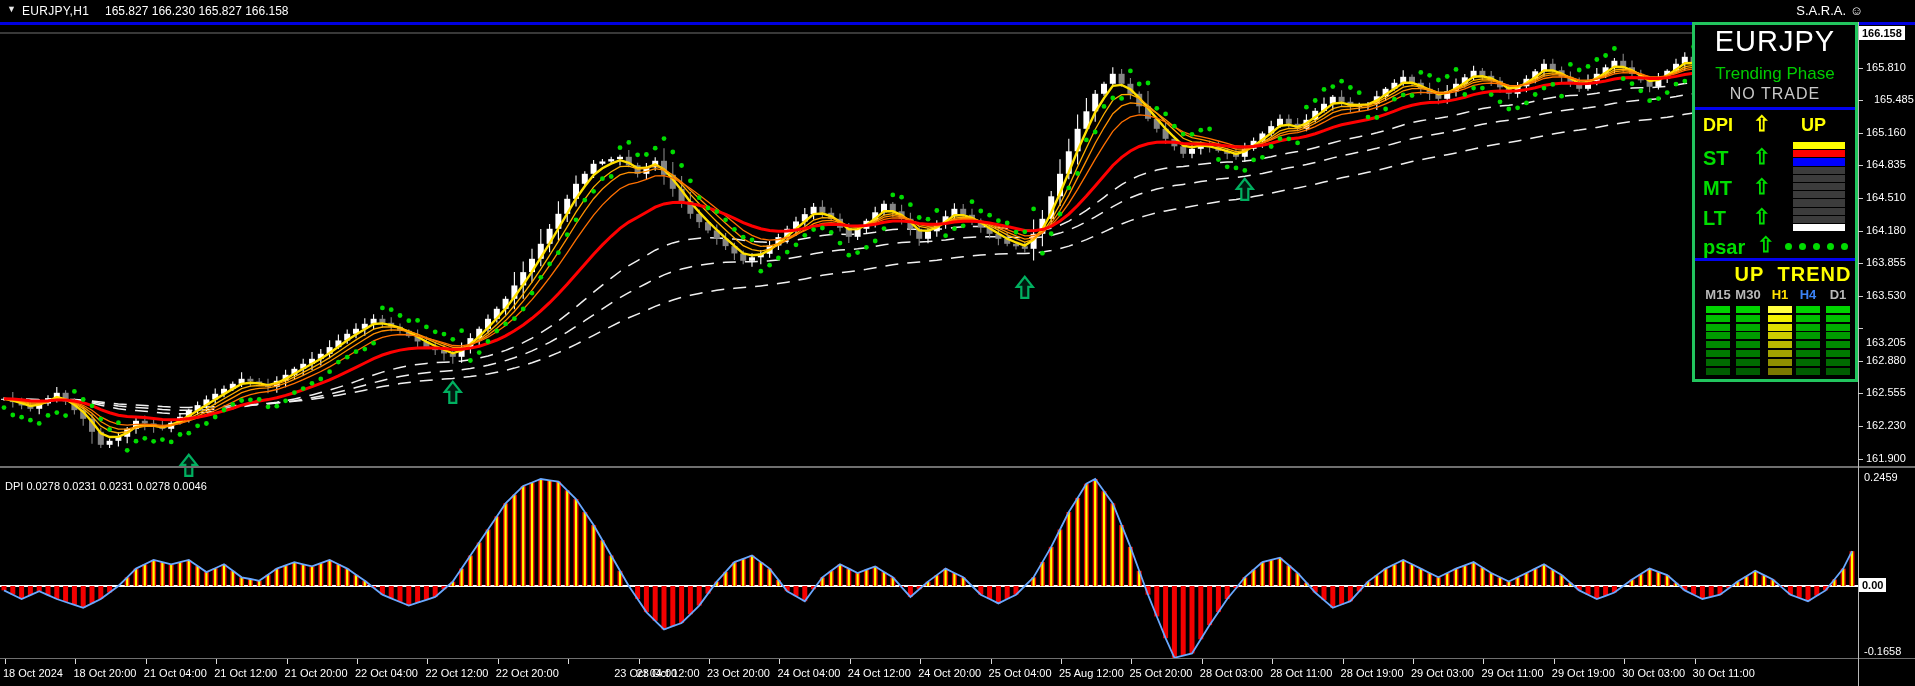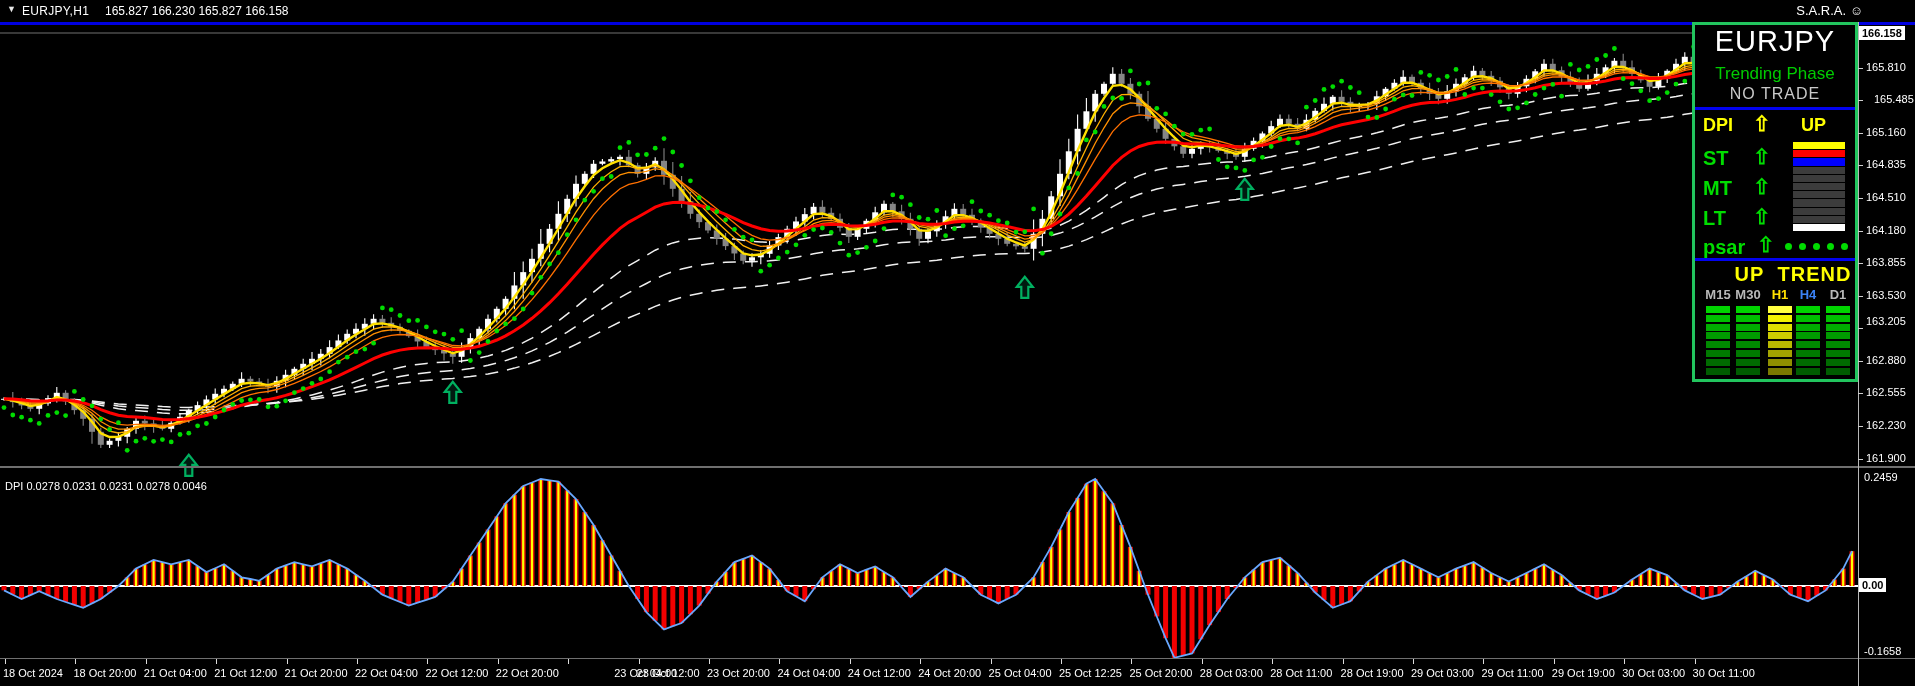--- a/index.html
+++ b/index.html
@@ -1071,21 +1071,21 @@
         <span class="plabel" style="top: 158.3px;">164.835</span>
         <div class="ptick" style="top: 197.8px;"></div>
         <span class="plabel" style="top: 190.8px;">164.510</span>
         <div class="ptick" style="top: 230.8px;"></div>
         <span class="plabel" style="top: 223.8px;">164.180</span>
         <div class="ptick" style="top: 263.3px;"></div>
         <span class="plabel" style="top: 256.3px;">163.855</span>
         <div class="ptick" style="top: 295.8px;"></div>
         <span class="plabel" style="top: 288.8px;">163.530</span>
         <div class="ptick" style="top: 328.3px;"></div>
-        <span class="plabel" style="top: 315px;">163.205</span>
+        <span class="plabel" style="top: 336px;">163.205</span>
         <div class="ptick" style="top: 360.8px;"></div>
         <span class="plabel" style="top: 353.8px;">162.880</span>
         <div class="ptick" style="top: 393.3px;"></div>
         <span class="plabel" style="top: 386.3px;">162.555</span>
         <div class="ptick" style="top: 425.8px;"></div>
         <span class="plabel" style="top: 418.8px;">162.230</span>
         <div class="ptick" style="top: 458.8px;"></div>
         <span class="plabel" style="top: 451.8px;">161.900</span>
       </div>
     <span id="subscale-top" style="top:471px">0.2459</span>
@@ -1120,21 +1120,21 @@
       <span class="tlabel" style="left: 707px;">23 Oct 20:00</span>
       <div class="ttick" style="left: 779.4px;"></div>
       <span class="tlabel" style="left: 777.4px;">24 Oct 04:00</span>
       <div class="ttick" style="left: 849.8px;"></div>
       <span class="tlabel" style="left: 847.8px;">24 Oct 12:00</span>
       <div class="ttick" style="left: 920.2px;"></div>
       <span class="tlabel" style="left: 918.2px;">24 Oct 20:00</span>
       <div class="ttick" style="left: 990.6px;"></div>
       <span class="tlabel" style="left: 988.6px;">25 Oct 04:00</span>
       <div class="ttick" style="left: 1061px;"></div>
-      <span class="tlabel" style="left: 1059px;">25 Oct 12:25</span>
+      <span class="tlabel" style="left: 1059px;">25 Aug 12:00</span>
       <div class="ttick" style="left: 1131.4px;"></div>
       <span class="tlabel" style="left: 1129.4px;">25 Oct 20:00</span>
       <div class="ttick" style="left: 1201.8px;"></div>
       <span class="tlabel" style="left: 1199.8px;">28 Oct 03:00</span>
       <div class="ttick" style="left: 1272.2px;"></div>
       <span class="tlabel" style="left: 1270.2px;">28 Oct 11:00</span>
       <div class="ttick" style="left: 1342.6px;"></div>
       <span class="tlabel" style="left: 1340.6px;">28 Oct 19:00</span>
       <div class="ttick" style="left: 1413px;"></div>
       <span class="tlabel" style="left: 1411px;">29 Oct 03:00</span>

